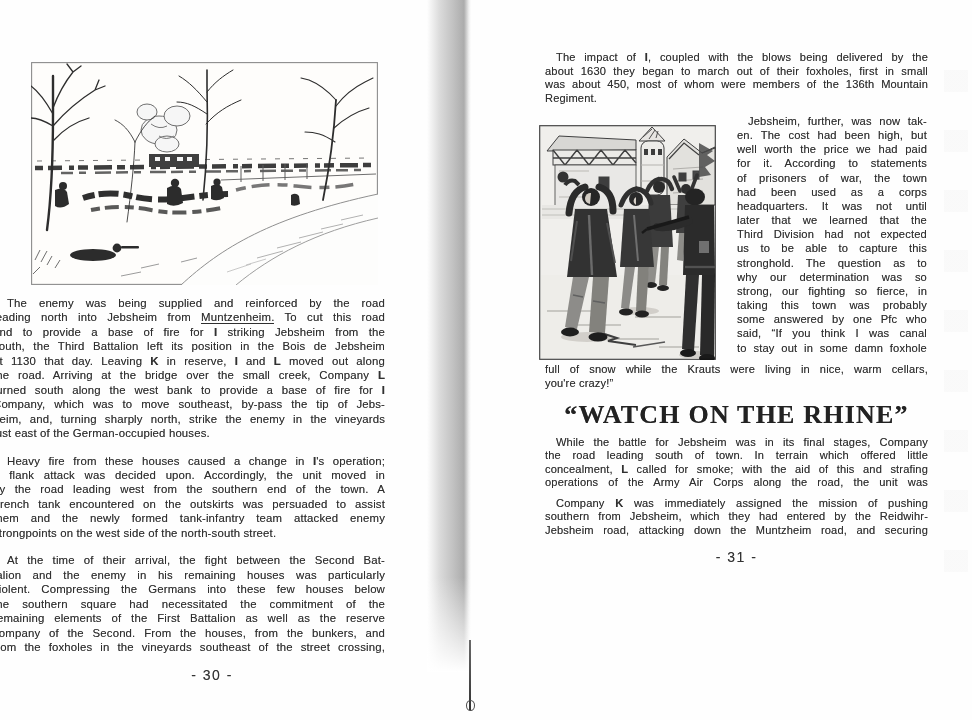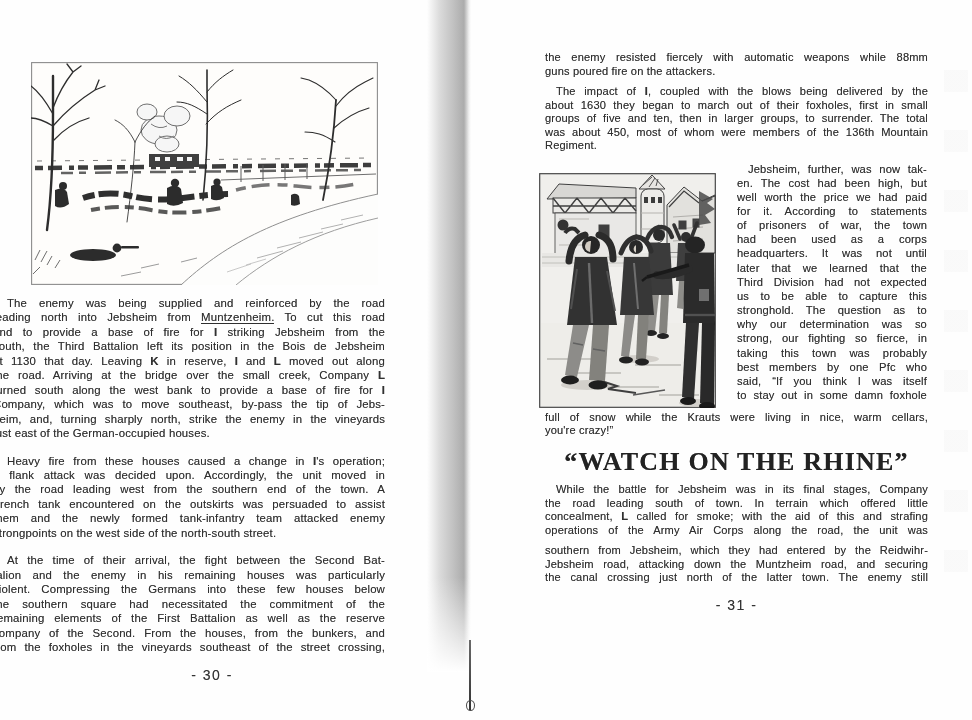--- a/index.html
+++ b/index.html
@@ -166,27 +166,22 @@
         <div class="tline j">the southern square had necessitated the commitment of the</div>
         <div class="tline j">remaining elements of the First Battalion as well as the reserve</div>
         <div class="tline j">company of the Second. From the houses, from the bunkers, and</div>
         <div class="tline j">from the foxholes in the vineyards southeast of the street crossing,</div>
       </div>
     <div class="pagenum">- 30 -</div>
   </div>
 
   <div class="tcol right-col">
     <div class="para">
-        <div class="tline j">the enemy resisted fiercely with automatic weapons while 88mm</div>
-        <div class="tline">guns poured fire on the attackers.</div>
-      </div>
-    <div class="para">
         <div class="tline j indent"><span>The impact of </span><b>I</b><span>, coupled with the blows being delivered by the</span></div>
         <div class="tline j">about 1630 they began to march out of their foxholes, first in small</div>
-        <div class="tline j">groups of five and ten, then in larger groups, to surrender. The total</div>
         <div class="tline j">was about 450, most of whom were members of the 136th Mountain</div>
         <div class="tline">Regiment.</div>
       </div>
 
     <div class="media-row">
       <figure class="art-right">
         <svg width="177" height="235" viewBox="0 0 177 235" xmlns="http://www.w3.org/2000/svg">
           <rect x="0.7" y="0.7" width="175.6" height="233.6" fill="#f6f5f2" stroke="#454545" stroke-width="1.2"></rect>
           <g stroke="#3c3c3c" stroke-width="1">
             <polygon points="8,26 20,11 97,15 97,25" fill="#dddcd9"></polygon>
@@ -290,38 +285,38 @@
           <div class="tline j">of prisoners of war, the town</div>
           <div class="tline j">had been used as a corps</div>
           <div class="tline j">headquarters. It was not until</div>
           <div class="tline j">later that we learned that the</div>
           <div class="tline j">Third Division had not expected</div>
           <div class="tline j">us to be able to capture this</div>
           <div class="tline j">stronghold. The question as to</div>
           <div class="tline j">why our determination was so</div>
           <div class="tline j">strong, our fighting so fierce, in</div>
           <div class="tline j">taking this town was probably</div>
-          <div class="tline j">best members by one Pfc who</div>
-          <div class="tline j">said, “If you think I was itself</div>
+          <div class="tline j">some answered by one Pfc who</div>
+          <div class="tline j">said, “If you think I was canal</div>
           <div class="tline j">to stay out in some damn foxhole</div>
         </div>
     </div>
 
     <div class="para continuation">
         <div class="tline j">full of snow while the Krauts were living in nice, warm cellars,</div>
         <div class="tline">you're crazy!”</div>
       </div>
     <h1 class="heading">“WATCH ON THE RHINE”</h1>
     <div class="para para3-right">
         <div class="tline j indent">While the battle for Jebsheim was in its final stages, Company</div>
         <div class="tline j">the road leading south of town. In terrain which offered little</div>
         <div class="tline j"><span>concealment, </span><b>L</b><span> called for smoke; with the aid of this and strafing</span></div>
         <div class="tline j">operations of the Army Air Corps along the road, the unit was</div>
       </div>
     <div class="para">
+        <div class="tline j indent"><span>Company </span><b>K</b><span> was immediately assigned the mission of pushing</span></div>
         <div class="tline j">southern from Jebsheim, which they had entered by the Reidwihr-</div>
         <div class="tline j">Jebsheim road, attacking down the Muntzheim road, and securing</div>
-        <div class="tline j">the canal crossing just north of the latter town. The enemy still</div>
       </div>
     <div class="pagenum">- 31 -</div>
   </div>
 
 </div>
 
 </body></html>

